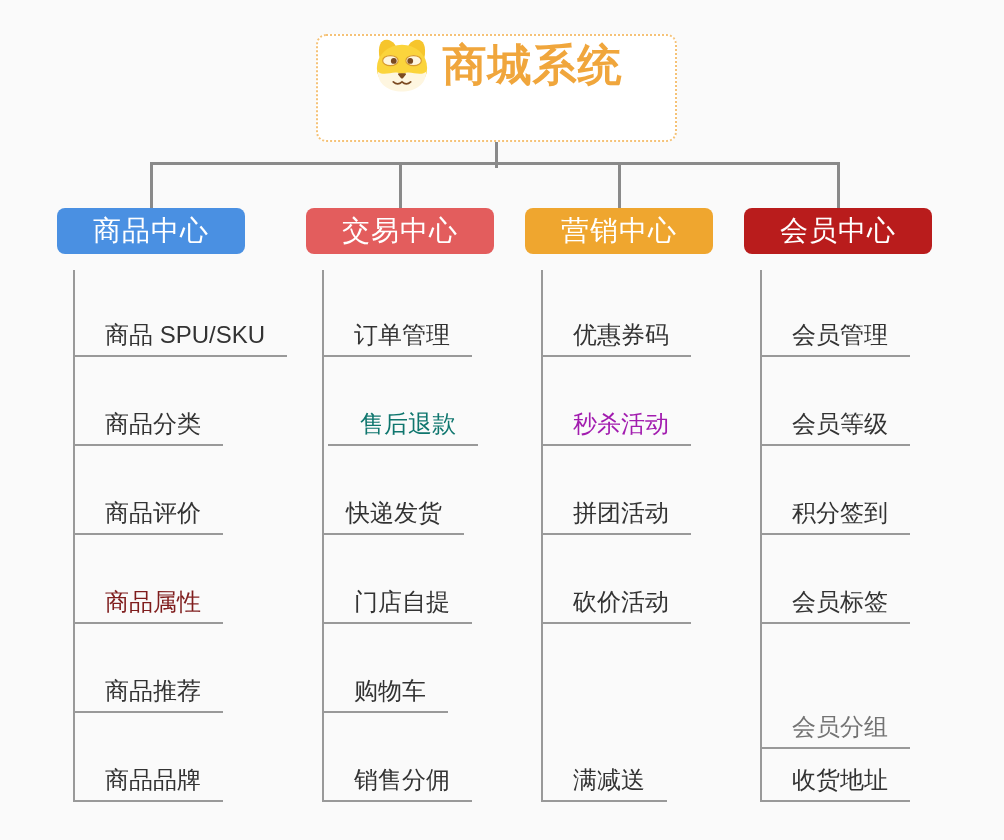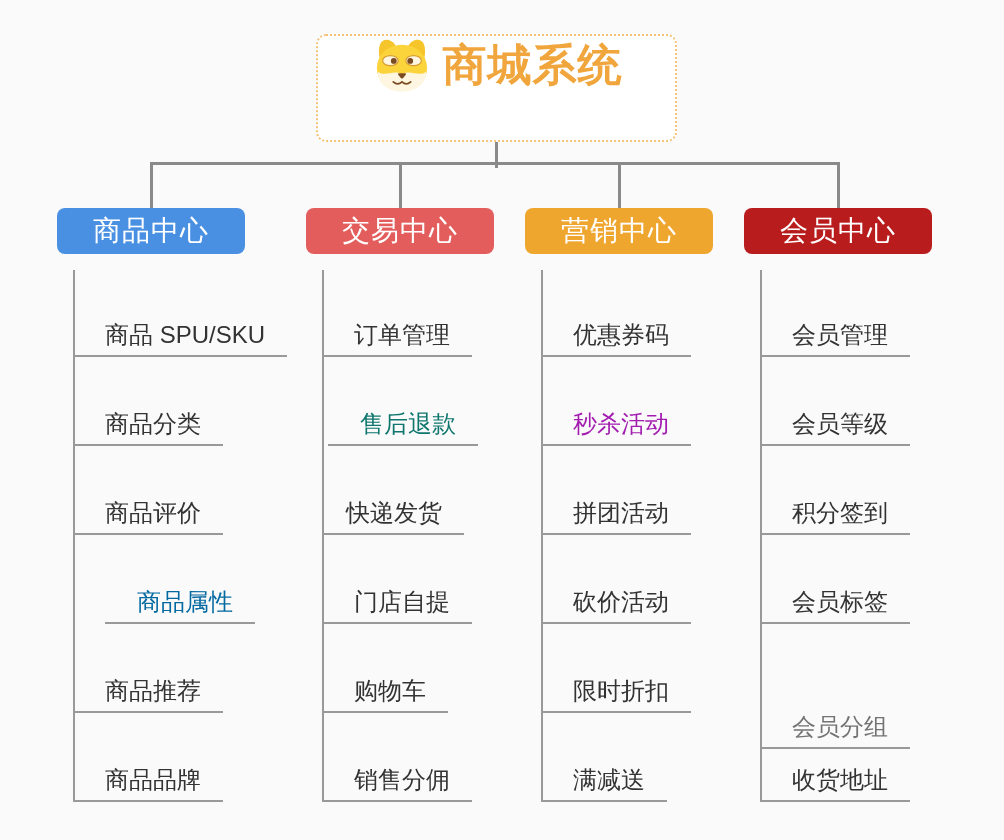--- a/index.html
+++ b/index.html
@@ -60,42 +60,41 @@
     <div class="connector" style="left: 398.5px; top: 162px; width: 3px; height: 46px; background: rgb(138, 138, 138);"></div>
     <div class="connector" style="left: 617.5px; top: 162px; width: 3px; height: 46px; background: rgb(138, 138, 138);"></div>
     <div class="connector" style="left: 836.5px; top: 162px; width: 3px; height: 46px; background: rgb(138, 138, 138);"></div>
     <div class="branch-box" style="left: 57px; top: 208px; background: rgb(74, 144, 226); color: rgb(255, 255, 255);">
       <span>商品中心</span>
     </div>
     <div class="col-line" style="left: 73px; top: 270px; height: 532px; background: rgb(153, 153, 153);"></div>
     <div class="child-item" style="left: 73px; top: 317px; color: rgb(51, 51, 51); border-bottom-color: rgb(153, 153, 153);">商品 SPU/SKU</div>
     <div class="child-item" style="left: 73px; top: 406px; color: rgb(51, 51, 51); border-bottom-color: rgb(153, 153, 153);">商品分类</div>
     <div class="child-item" style="left: 73px; top: 495px; color: rgb(51, 51, 51); border-bottom-color: rgb(153, 153, 153);">商品评价</div>
-    <div class="child-item" style="left: 73px; top: 584px; color: #0369a1; border-bottom-color: rgb(153, 153, 153); margin-left: 32px;">商品属性</div>
+    <div class="child-item" style="left: 73px; top: 584px; color: #7f1d1d; border-bottom-color: rgb(153, 153, 153);">商品属性</div>
     <div class="child-item" style="left: 73px; top: 673px; color: rgb(51, 51, 51); border-bottom-color: rgb(153, 153, 153);">商品推荐</div>
     <div class="child-item" style="left: 73px; top: 762px; color: rgb(51, 51, 51); border-bottom-color: rgb(153, 153, 153);">商品品牌</div>
     <div class="branch-box" style="left: 306px; top: 208px; background: rgb(227, 93, 93); color: rgb(255, 255, 255);">
       <span>交易中心</span>
     </div>
     <div class="col-line" style="left: 322px; top: 270px; height: 532px; background: rgb(153, 153, 153);"></div>
     <div class="child-item" style="left: 322px; top: 317px; color: rgb(51, 51, 51); border-bottom-color: rgb(153, 153, 153);">订单管理</div>
     <div class="child-item" style="left: 328px; top: 406px; color: #0f766e; border-bottom-color: rgb(153, 153, 153);">售后退款</div>
     <div class="child-item" style="left: 322px; top: 495px; color: rgb(51, 51, 51); border-bottom-color: rgb(153, 153, 153); padding-left: 24px;">快递发货</div>
     <div class="child-item" style="left: 322px; top: 584px; color: rgb(51, 51, 51); border-bottom-color: rgb(153, 153, 153);">门店自提</div>
     <div class="child-item" style="left: 322px; top: 673px; color: rgb(51, 51, 51); border-bottom-color: rgb(153, 153, 153);">购物车</div>
     <div class="child-item" style="left: 322px; top: 762px; color: rgb(51, 51, 51); border-bottom-color: rgb(153, 153, 153);">销售分佣</div>
     <div class="branch-box" style="left: 525px; top: 208px; background: rgb(239, 166, 47); color: rgb(255, 255, 255);">
       <span>营销中心</span>
     </div>
     <div class="col-line" style="left: 541px; top: 270px; height: 532px; background: rgb(153, 153, 153);"></div>
     <div class="child-item" style="left: 541px; top: 317px; color: rgb(51, 51, 51); border-bottom-color: rgb(153, 153, 153);">优惠券码</div>
     <div class="child-item" style="left: 541px; top: 406px; color: #a21caf; border-bottom-color: rgb(153, 153, 153);">秒杀活动</div>
     <div class="child-item" style="left: 541px; top: 495px; color: rgb(51, 51, 51); border-bottom-color: rgb(153, 153, 153);">拼团活动</div>
     <div class="child-item" style="left: 541px; top: 584px; color: rgb(51, 51, 51); border-bottom-color: rgb(153, 153, 153);">砍价活动</div>
-    <div class="child-item" style="left: 541px; top: 673px; color: rgb(51, 51, 51); border-bottom-color: rgb(153, 153, 153);">限时折扣</div>
     <div class="child-item" style="left: 541px; top: 762px; color: rgb(51, 51, 51); border-bottom-color: rgb(153, 153, 153);">满减送</div>
     <div class="branch-box" style="left: 744px; top: 208px; background: #b91c1c; color: rgb(255, 255, 255);">
       <span>会员中心</span>
     </div>
     <div class="col-line" style="left: 760px; top: 270px; height: 532px; background: rgb(153, 153, 153);"></div>
     <div class="child-item" style="left: 760px; top: 317px; color: rgb(51, 51, 51); border-bottom-color: rgb(153, 153, 153);">会员管理</div>
     <div class="child-item" style="left: 760px; top: 406px; color: rgb(51, 51, 51); border-bottom-color: rgb(153, 153, 153);">会员等级</div>
     <div class="child-item" style="left: 760px; top: 495px; color: rgb(51, 51, 51); border-bottom-color: rgb(153, 153, 153);">积分签到</div>
     <div class="child-item" style="left: 760px; top: 584px; color: rgb(51, 51, 51); border-bottom-color: rgb(153, 153, 153);">会员标签</div>
     <div class="child-item" style="left: 760px; top: 673px; color: #737373; border-bottom-color: rgb(153, 153, 153); margin-top: 36px;">会员分组</div>

